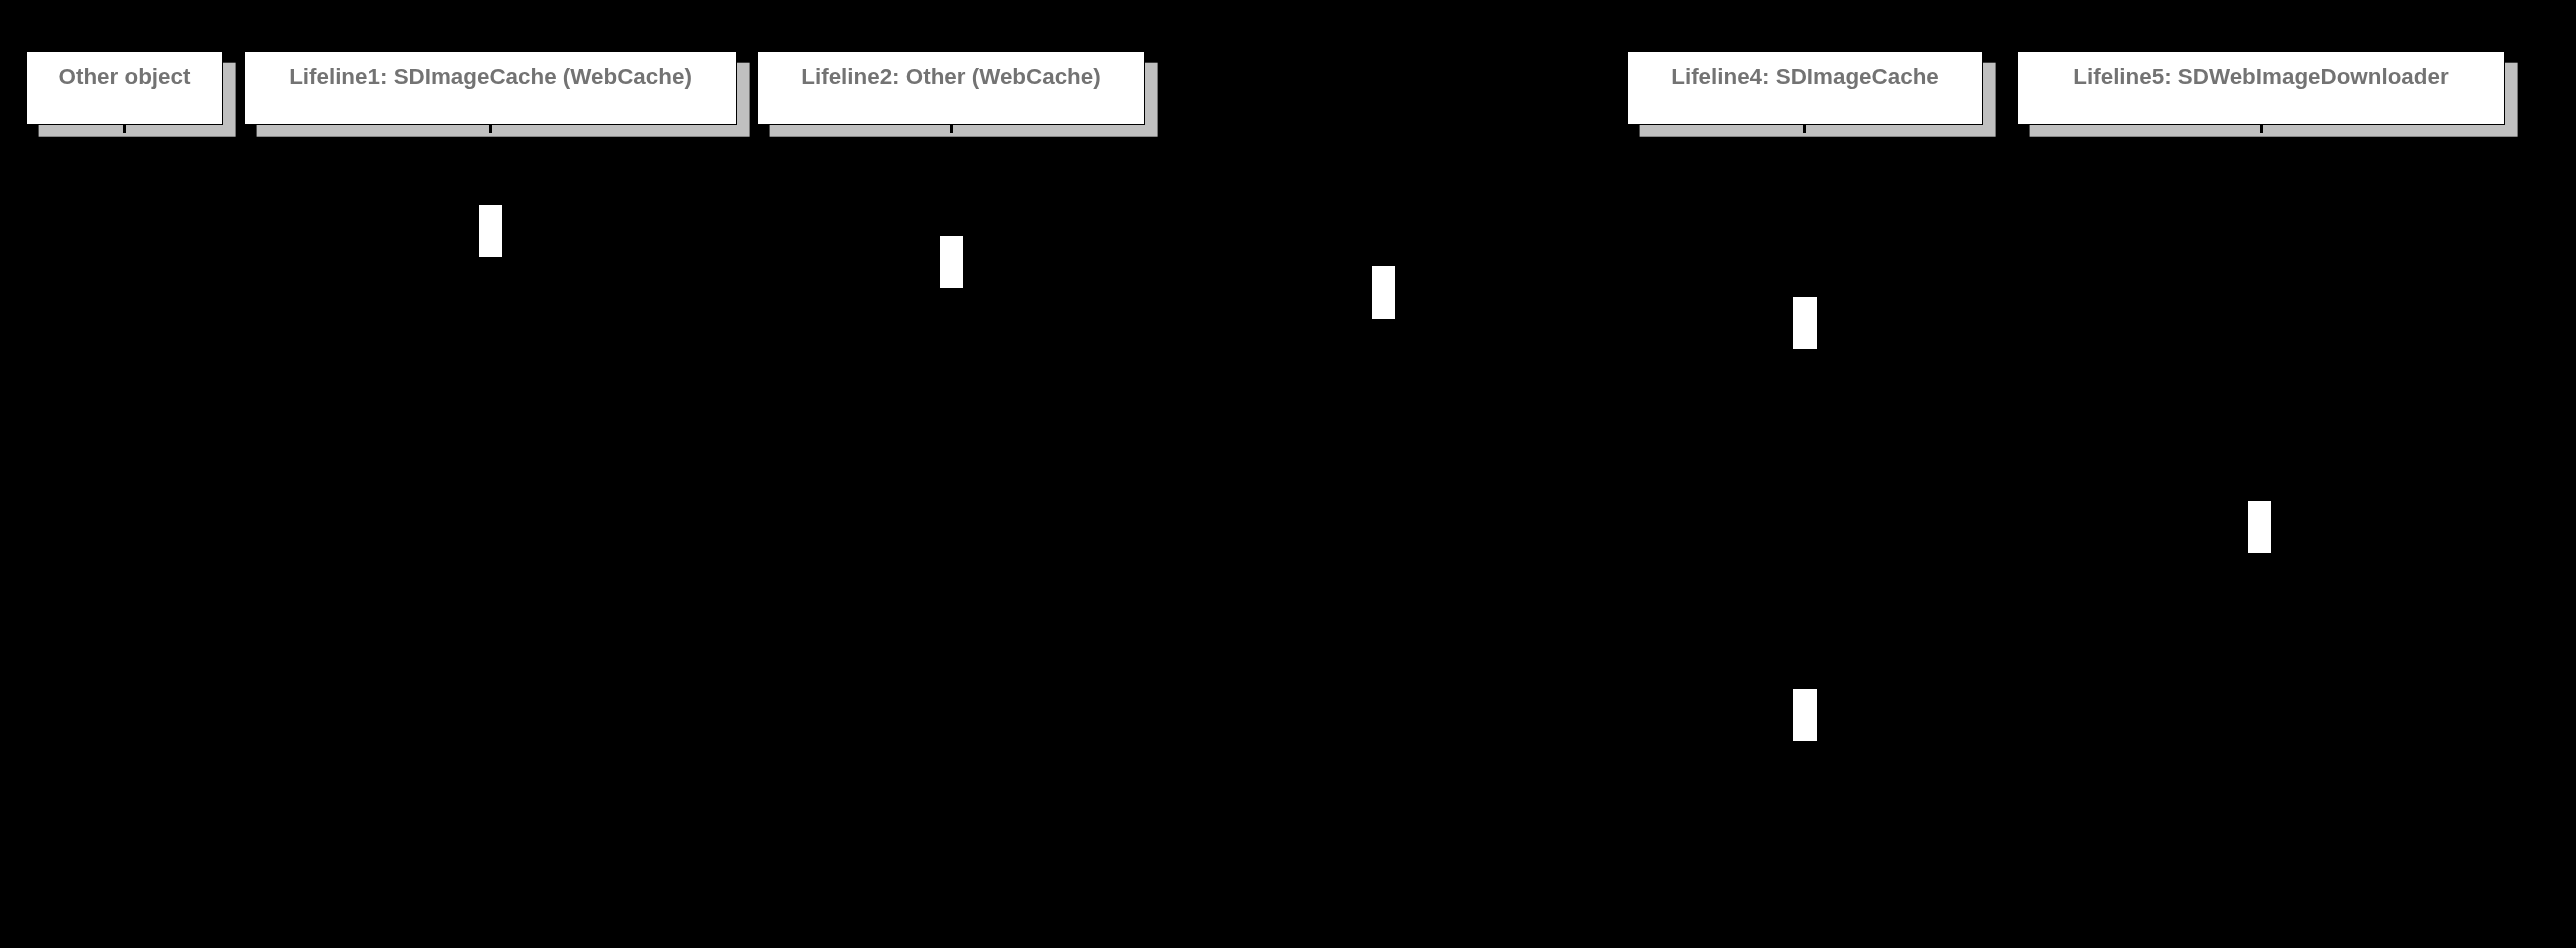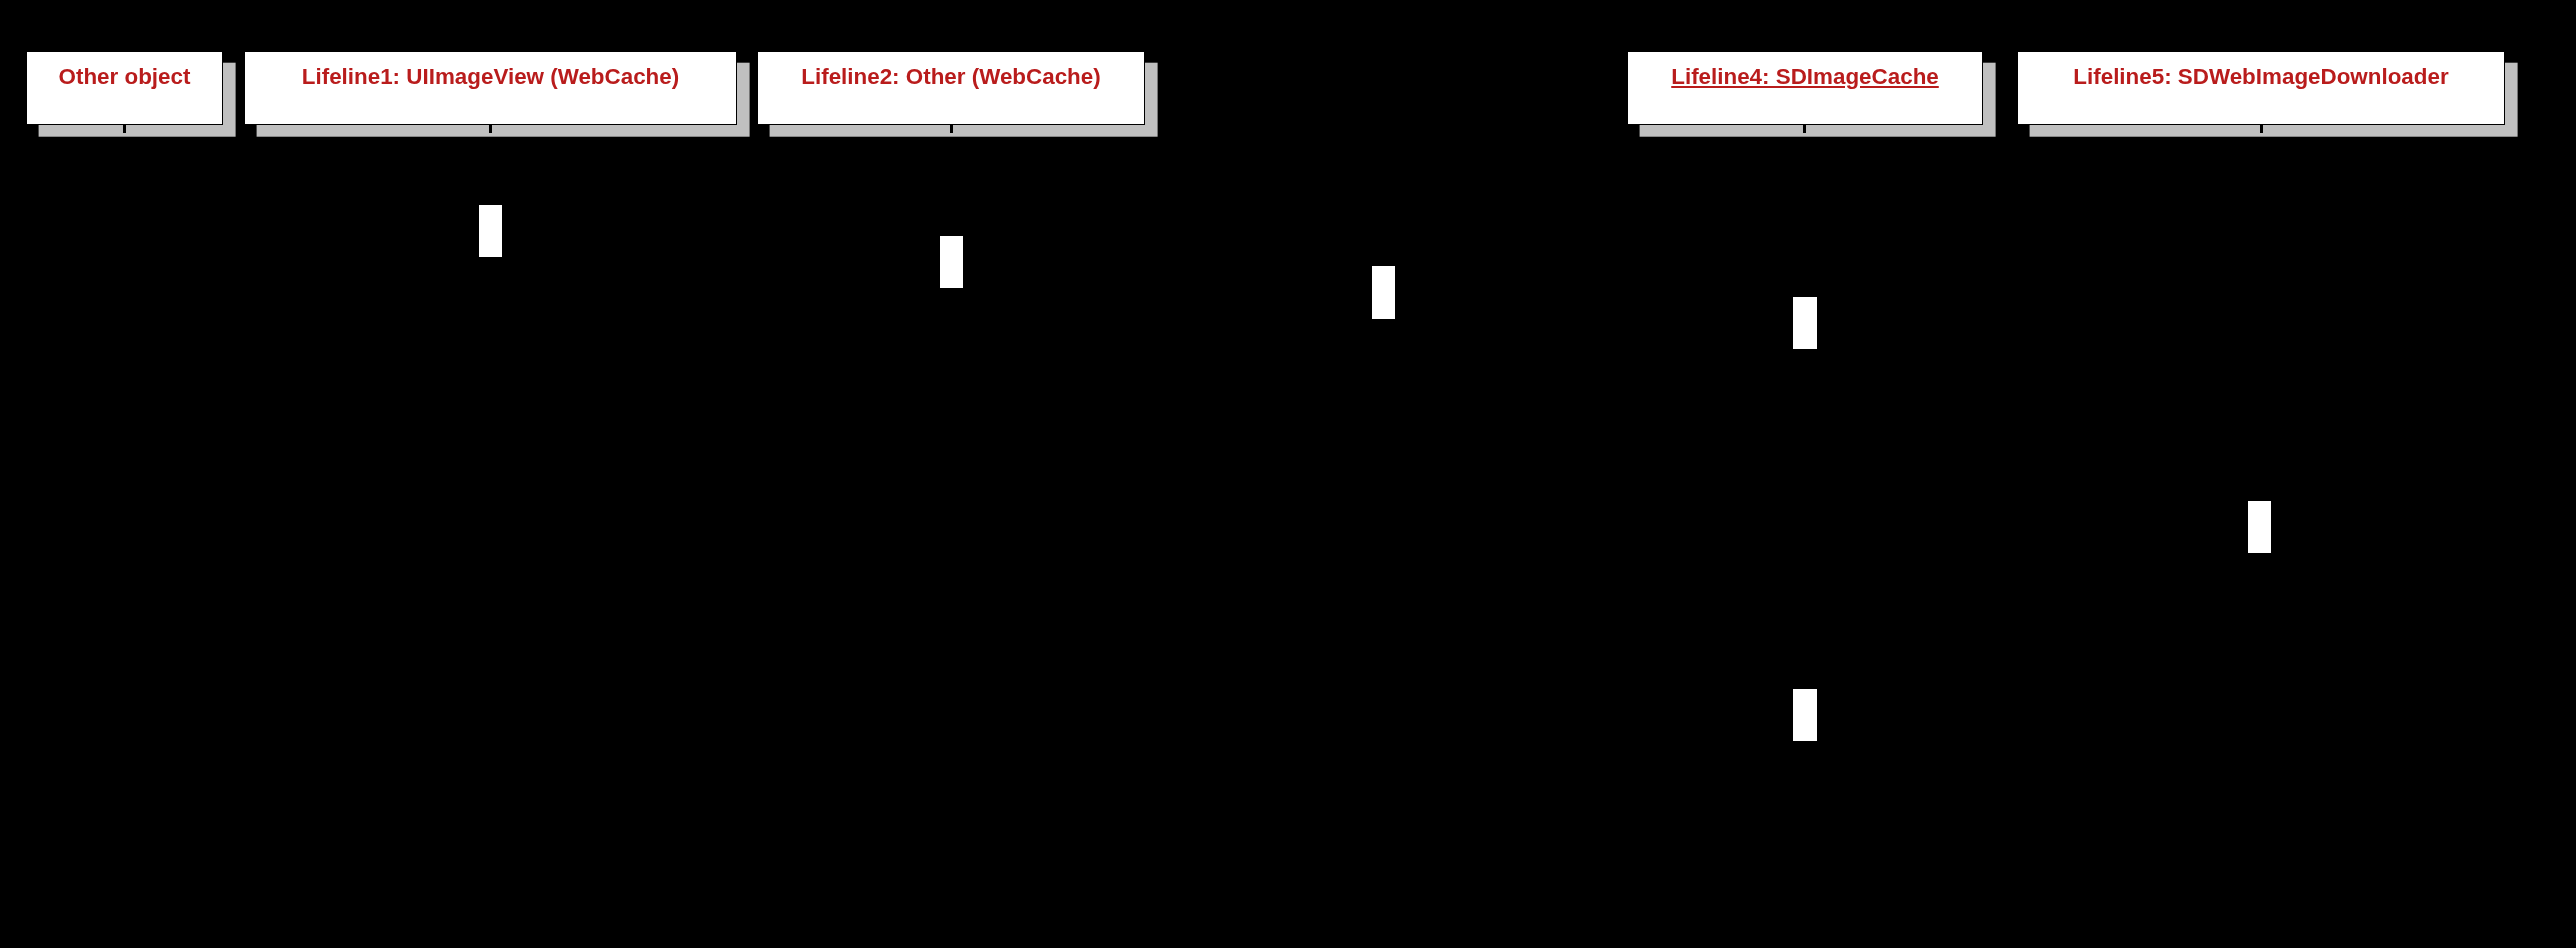--- a/index.html
+++ b/index.html
@@ -18,21 +18,21 @@
   .lifeline-head {
     position: absolute;
     top: 51px;
     height: 74px;
     background: #ffffff;
     border: 1.9px solid #000000;
     box-sizing: border-box;
     box-shadow: 12.6px 11.7px 0 #c0c0c0;
     text-align: center;
     padding-top: 12.6px;
-    color: #b91c1c;
+    color: #737373;
     font-size: 22.4px;
     font-weight: bold;
     line-height: 1.1;
     white-space: nowrap;
     overflow: hidden;
   }
   .lifeline-tick {
     position: absolute;
     top: 124px;
     width: 2.9px;
@@ -43,21 +43,21 @@
   .activation-bar {
     position: absolute;
     background: #ffffff;
     z-index: 1;
   }
   
   #head-0 { left: 26px;   width: 197px; }
   #head-1 { left: 244px;  width: 493px; }
   #head-2 { left: 757px;  width: 388px; }
   #head-3 { left: 1161px; width: 446px; }
-  #head-4 { left: 1627px; width: 356px; text-decoration: underline; }
+  #head-4 { left: 1627px; width: 356px; }
   #head-5 { left: 2017px; width: 488px; }
   
   #tick-0 { left: 123px;  }
   #tick-1 { left: 489px;  }
   #tick-2 { left: 950px;  }
   #tick-3 { left: 1382px; }
   #tick-4 { left: 1803px; }
   #tick-5 { left: 2260px; }
   
   #act-0 { left: 479px;  top: 205px; width: 23px; height: 52px; }
@@ -69,21 +69,21 @@
 </style>
 </head>
 <body>
 
 <div class="canvas">
 
   <div id="head-0" class="lifeline-head">
     <span>Other object</span>
   </div>
   <div id="head-1" class="lifeline-head">
-    <span>Lifeline1: UIImageView (WebCache)</span>
+    <span>Lifeline1: SDImageCache (WebCache)</span>
   </div>
   <div id="head-2" class="lifeline-head">
     <span>Lifeline2: Other (WebCache)</span>
   </div>
   <div id="head-4" class="lifeline-head">
     <span>Lifeline4: SDImageCache</span>
   </div>
   <div id="head-5" class="lifeline-head">
     <span>Lifeline5: SDWebImageDownloader</span>
   </div>

